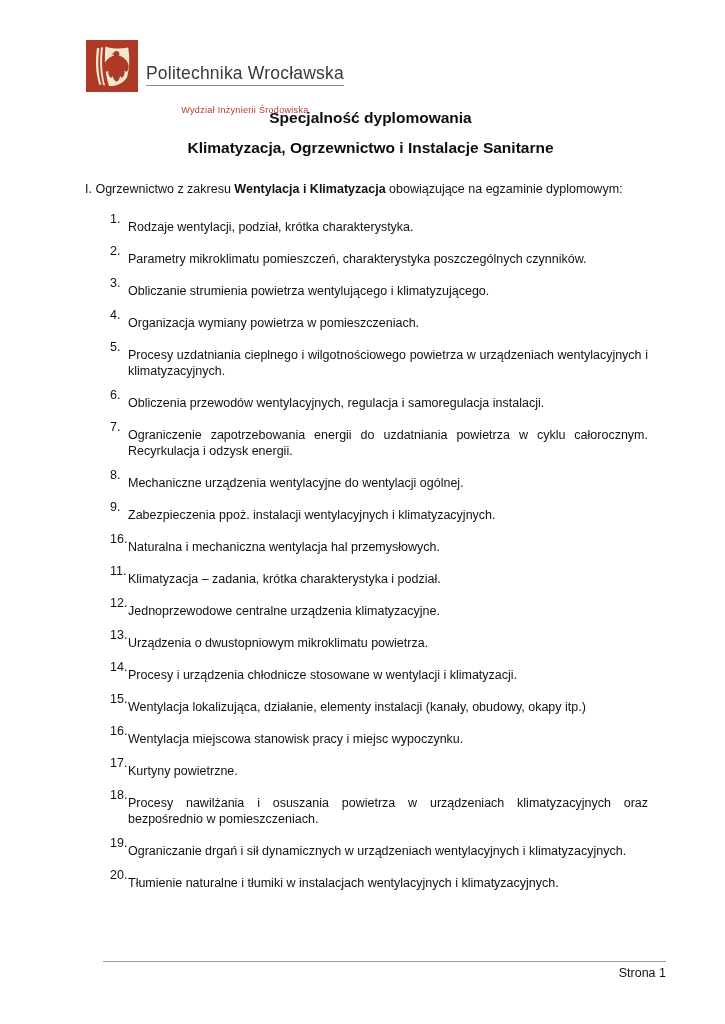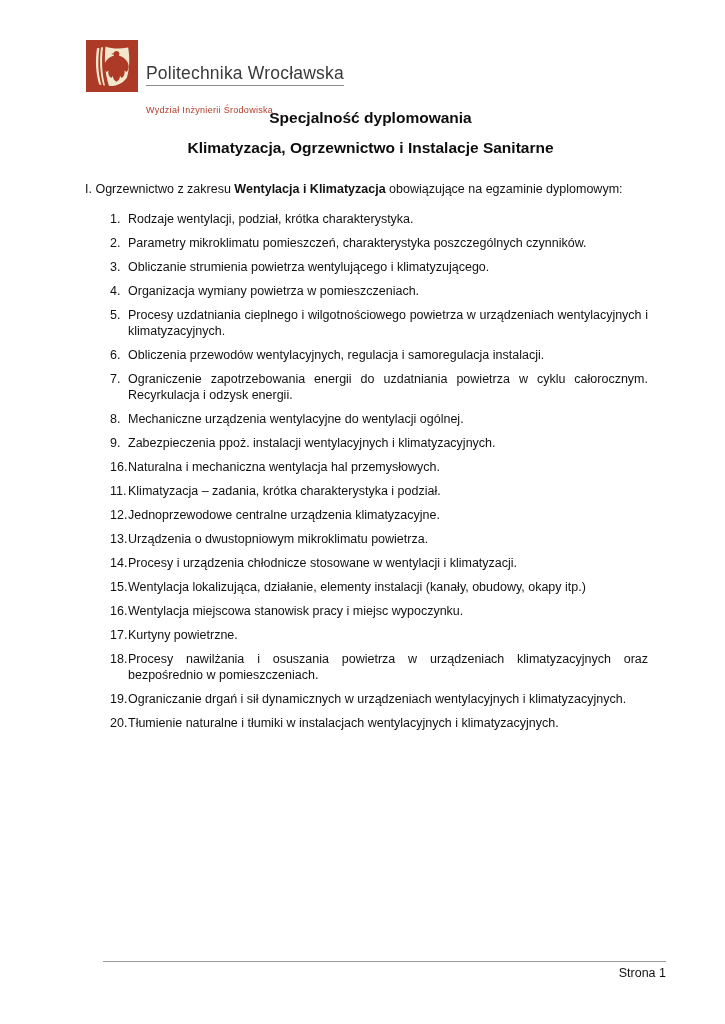--- a/index.html
+++ b/index.html
@@ -8,35 +8,35 @@
     position:relative;
     width:725px; height:1024px;
     background:#ffffff;
     font-family:"Liberation Sans", sans-serif;
     color:#121212;
     overflow:hidden;
   }
   
   .letterhead { position:absolute; top:40px; left:86px; display:flex; align-items:flex-start; }
   .emblem { width:52px; height:52px; display:block; }
-  .brand { margin-left:8px; margin-top:24px; }
+  .brand { margin-left:8px; margin-top:24px;text-align:center; }
   .univ-name { font-size:17.5px; line-height:19px; color:#3a3a3a; letter-spacing:0.2px; white-space:nowrap; }
   .brand-rule { border-top:1.5px solid #8c8c8c; margin-top:2px; }
   .faculty { font-size:9px; line-height:11px; color:#b23b28; margin-top:19px; letter-spacing:0.3px; white-space:nowrap; }
   
   .titles { position:absolute; top:109px; left:16px; right:0; text-align:center; }
   .titles .doc-title { font-size:15.5px; line-height:18px; font-weight:bold; color:#0d0d0d; }
   .titles .doc-title + .doc-title { margin-top:12px; }
   
   .body-content { position:absolute; top:182px; left:85px; width:563px; }
   .intro { font-size:12.5px; line-height:15px; }
   .topics { list-style:none; margin-top:14px; }
   .topic { display:flex; padding-left:25px; font-size:12.5px; line-height:16px; margin-bottom:8px; }
   .topic .num { flex:0 0 18px; }
-  .topic .txt { flex:1; text-align:justify; }
+  .topic .txt { flex:1; text-align:justify;margin-top:8px; }
   
   .footer { position:absolute; left:103px; width:563px; top:961px; }
   .footer-rule { border-top:1.5px solid #9a9a9a; }
   .page-number { text-align:right; font-size:12.5px; line-height:15px; margin-top:4px; color:#121212; }
 </style>
 </head>
 <body>
 
 <div class="page">
 

